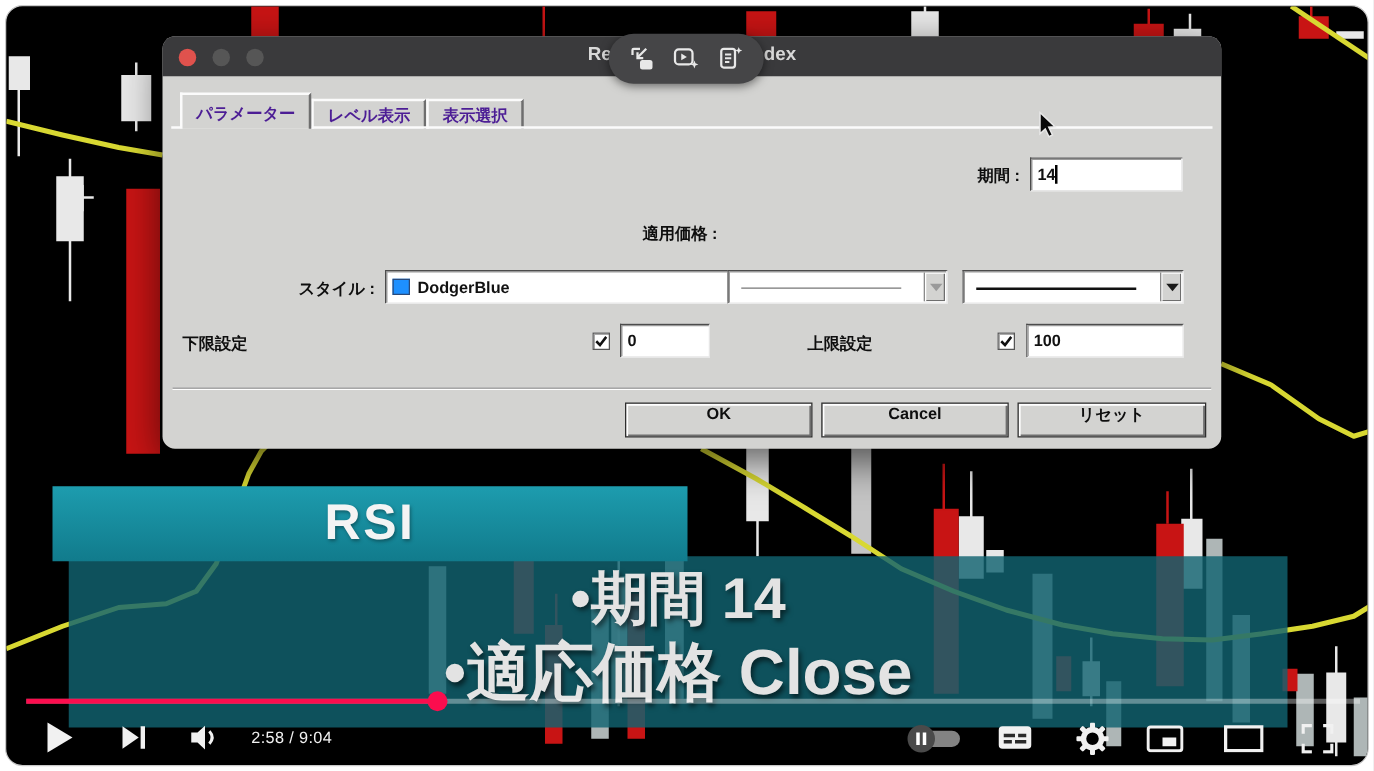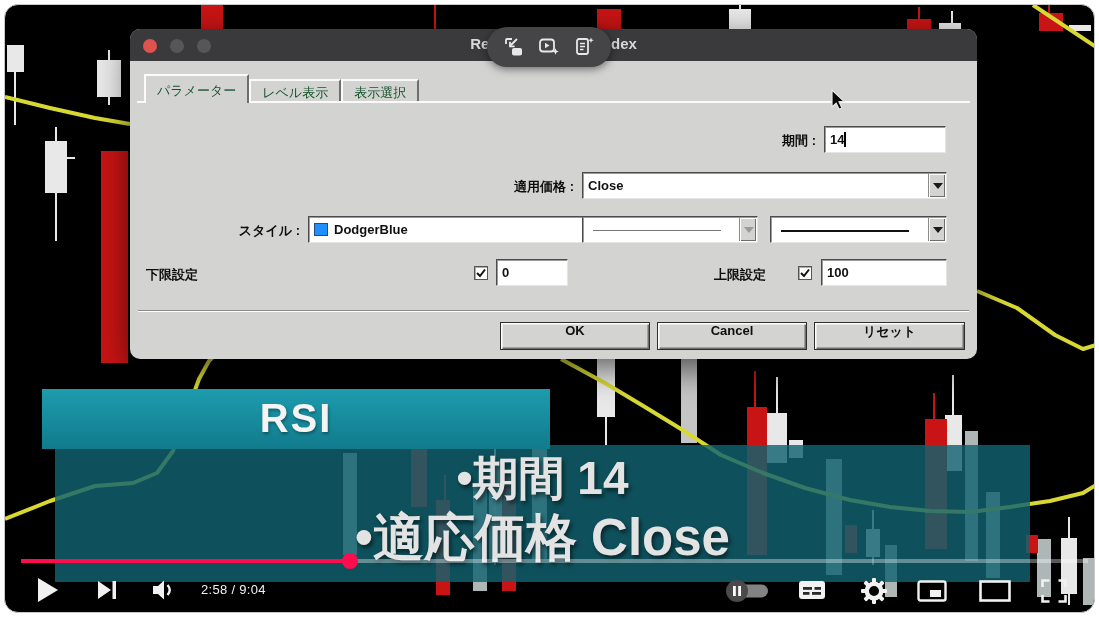--- a/index.html
+++ b/index.html
@@ -13,21 +13,21 @@
   
   .dialog { position:absolute; left:125px; top:24px; width:847px; height:330px; background:#d3d3d1; border-radius:10px; box-shadow:0 10px 32px rgba(0,0,0,.6); }
   .titlebar { position:absolute; left:0; top:0; right:0; height:32px; background:#3a3a3c; border-radius:10px 10px 0 0; }
   .tl { position:absolute; top:9.5px; width:14px; height:14px; border-radius:50%; }
   .tl.red { left:13px; background:#e0524d; }
   .tl.g1 { left:40px; background:#565656; }
   .tl.g2 { left:67px; background:#565656; }
   .wtitle { position:absolute; left:0; right:0; top:6px; text-align:center; color:#d8d8d8; font-size:15px; font-weight:bold; }
 
   .tabs { position:absolute; left:14px; top:45px; height:29px; display:flex; align-items:flex-end; }
-  .tab { height:24px; padding:3px 11px 0 11px; font-size:13px; font-weight:normal; color:#14532d; background:#d3d3d1;
+  .tab { height:24px; padding:3px 11px 0 11px; font-size:13px; font-weight:bold; color:#4c1d95; background:#d3d3d1;
          border-top:2px solid #fbfbfb; border-left:2px solid #fbfbfb; border-right:2px solid #6e6e6e; white-space:nowrap; }
   .tab.active { height:29px; padding-top:6px; z-index:3; position:relative; }
   .panel-edge { position:absolute; left:7px; right:7px; top:72px; height:2px; background:#fbfbfb; z-index:1; }
 
   .dlabel { position:absolute; font-size:13px; font-weight:bold; color:#0e0e0e; text-align:right; white-space:nowrap; }
   .field { position:absolute; background:#fff; border:1px solid #4c4c4c; border-bottom-color:#e6e6e6; border-right-color:#e6e6e6; box-shadow:inset 1px 1px 0 #9a9a9a; font-size:13px; font-weight:bold; color:#111; padding:5px 0 0 5px; }
   .combo { padding-right:18px; }
   .dd-btn { position:absolute; right:1px; top:1px; bottom:1px; width:17px; background:#d3d3d1; border-left:1px solid #8a8a8a; box-shadow:inset 1px 1px 0 #fff, inset -1px -1px 0 #6e6e6e; }
   .dd-arrow { position:absolute; left:4px; top:9px; width:0; height:0; border-left:5px solid transparent; border-right:5px solid transparent; border-top:6px solid #1a1a1a; }
   .dd-arrow.dis { border-top-color:#9a9a9a; }
@@ -157,26 +157,20 @@
       <div class="tab active">パラメーター</div>
       <div class="tab">レベル表示</div>
       <div class="tab">表示選択</div>
     </div>
     <div class="panel-edge"></div>
 
     <div class="dlabel" style="left:600px; width:86px; top:103px;">期間 :</div>
     <div class="field" style="left:694px; top:97px; width:122px; height:27px;"><span>14</span><span class="caret"></span></div>
 
     <div class="dlabel" style="left:350px; width:94px; top:149px;">適用価格 :</div>
-    <div class="field combo" style="left:452px; top:143px; width:365px; height:27px;">
-      <span>Close</span>
-      <span class="dd-btn">
-          <span class="dd-arrow"></span>
-        </span>
-    </div>
 
     <div class="dlabel" style="left:95px; width:75px; top:193px;">スタイル :</div>
     <div class="field combo" style="left:178px; top:187px; width:293px; height:27px;">
       <span class="swatch" style="background: rgb(30, 144, 255);"></span><span>DodgerBlue</span>
       <span class="dd-btn">
           <span class="dd-arrow"></span>
         </span>
     </div>
     <div class="field combo" style="left:452px; top:187px; width:176px; height:27px;">
       <span class="line-sample thin" style="width:128px;"></span>
@@ -191,21 +185,21 @@
         </span>
     </div>
 
     <div class="dlabel" style="left:16px; width:120px; top:237px; text-align:left;">下限設定</div>
     <span class="cbox" style="left:344px; top:237px;">
       <svg width="12" height="12" viewBox="0 0 12 12">
           <polyline points="2,6 5,9 10,2.5" fill="none" stroke="#111" stroke-width="2"></polyline>
         </svg>
     </span>
     <div class="field" style="left:366px; top:230px; width:72px; height:27px;"><span>0</span></div>
-    <div class="dlabel" style="left:516px; width:120px; top:237px; text-align:right;">上限設定</div>
+    <div class="dlabel" style="left:516px; width:120px; top:237px; text-align:left;">上限設定</div>
     <span class="cbox" style="left:668px; top:237px;">
       <svg width="12" height="12" viewBox="0 0 12 12">
           <polyline points="2,6 5,9 10,2.5" fill="none" stroke="#111" stroke-width="2"></polyline>
         </svg>
     </span>
     <div class="field" style="left:691px; top:230px; width:126px; height:27px;"><span>100</span></div>
 
     <div class="sep"></div>
 
     <div class="btn" style="left:370px; width:150px;">OK</div>

